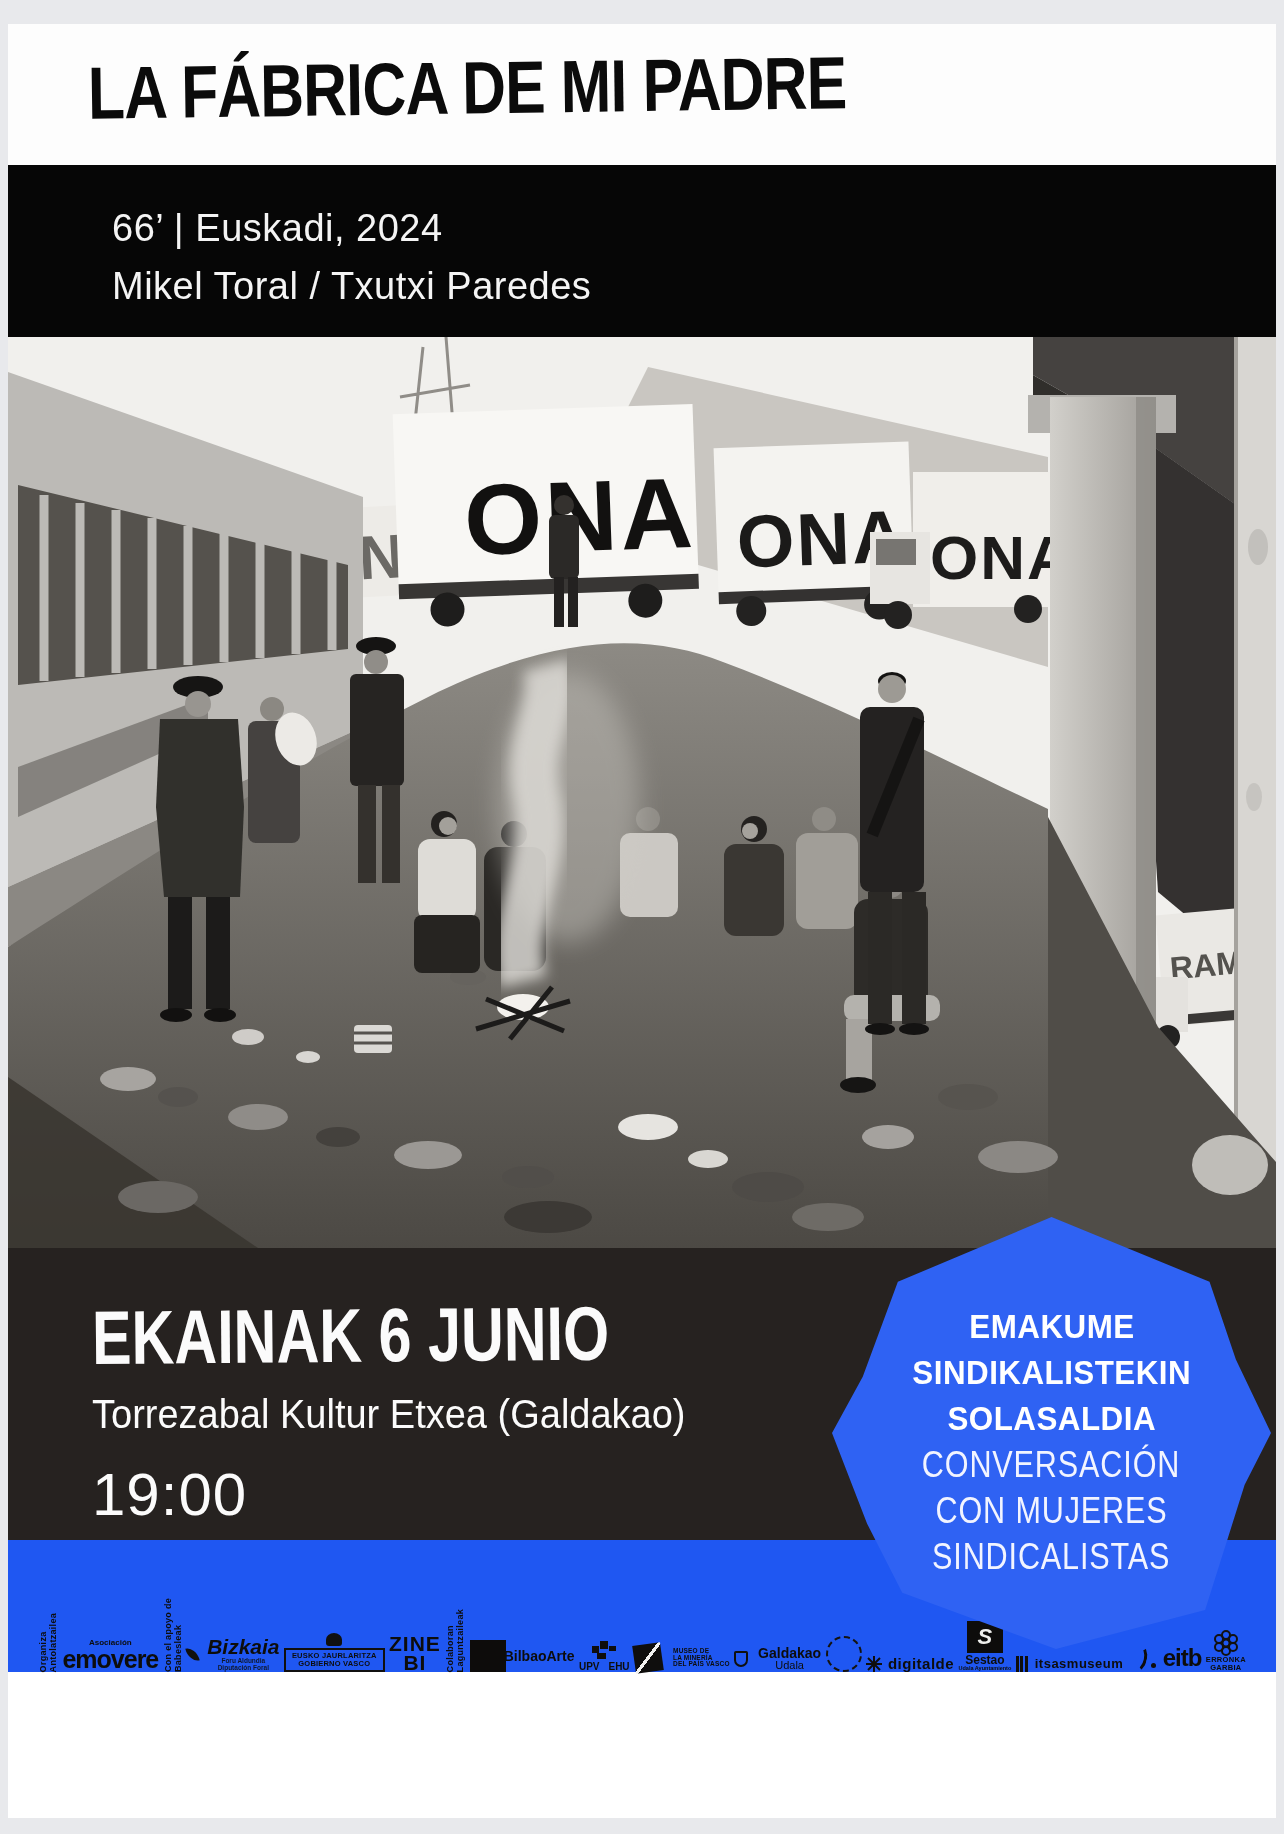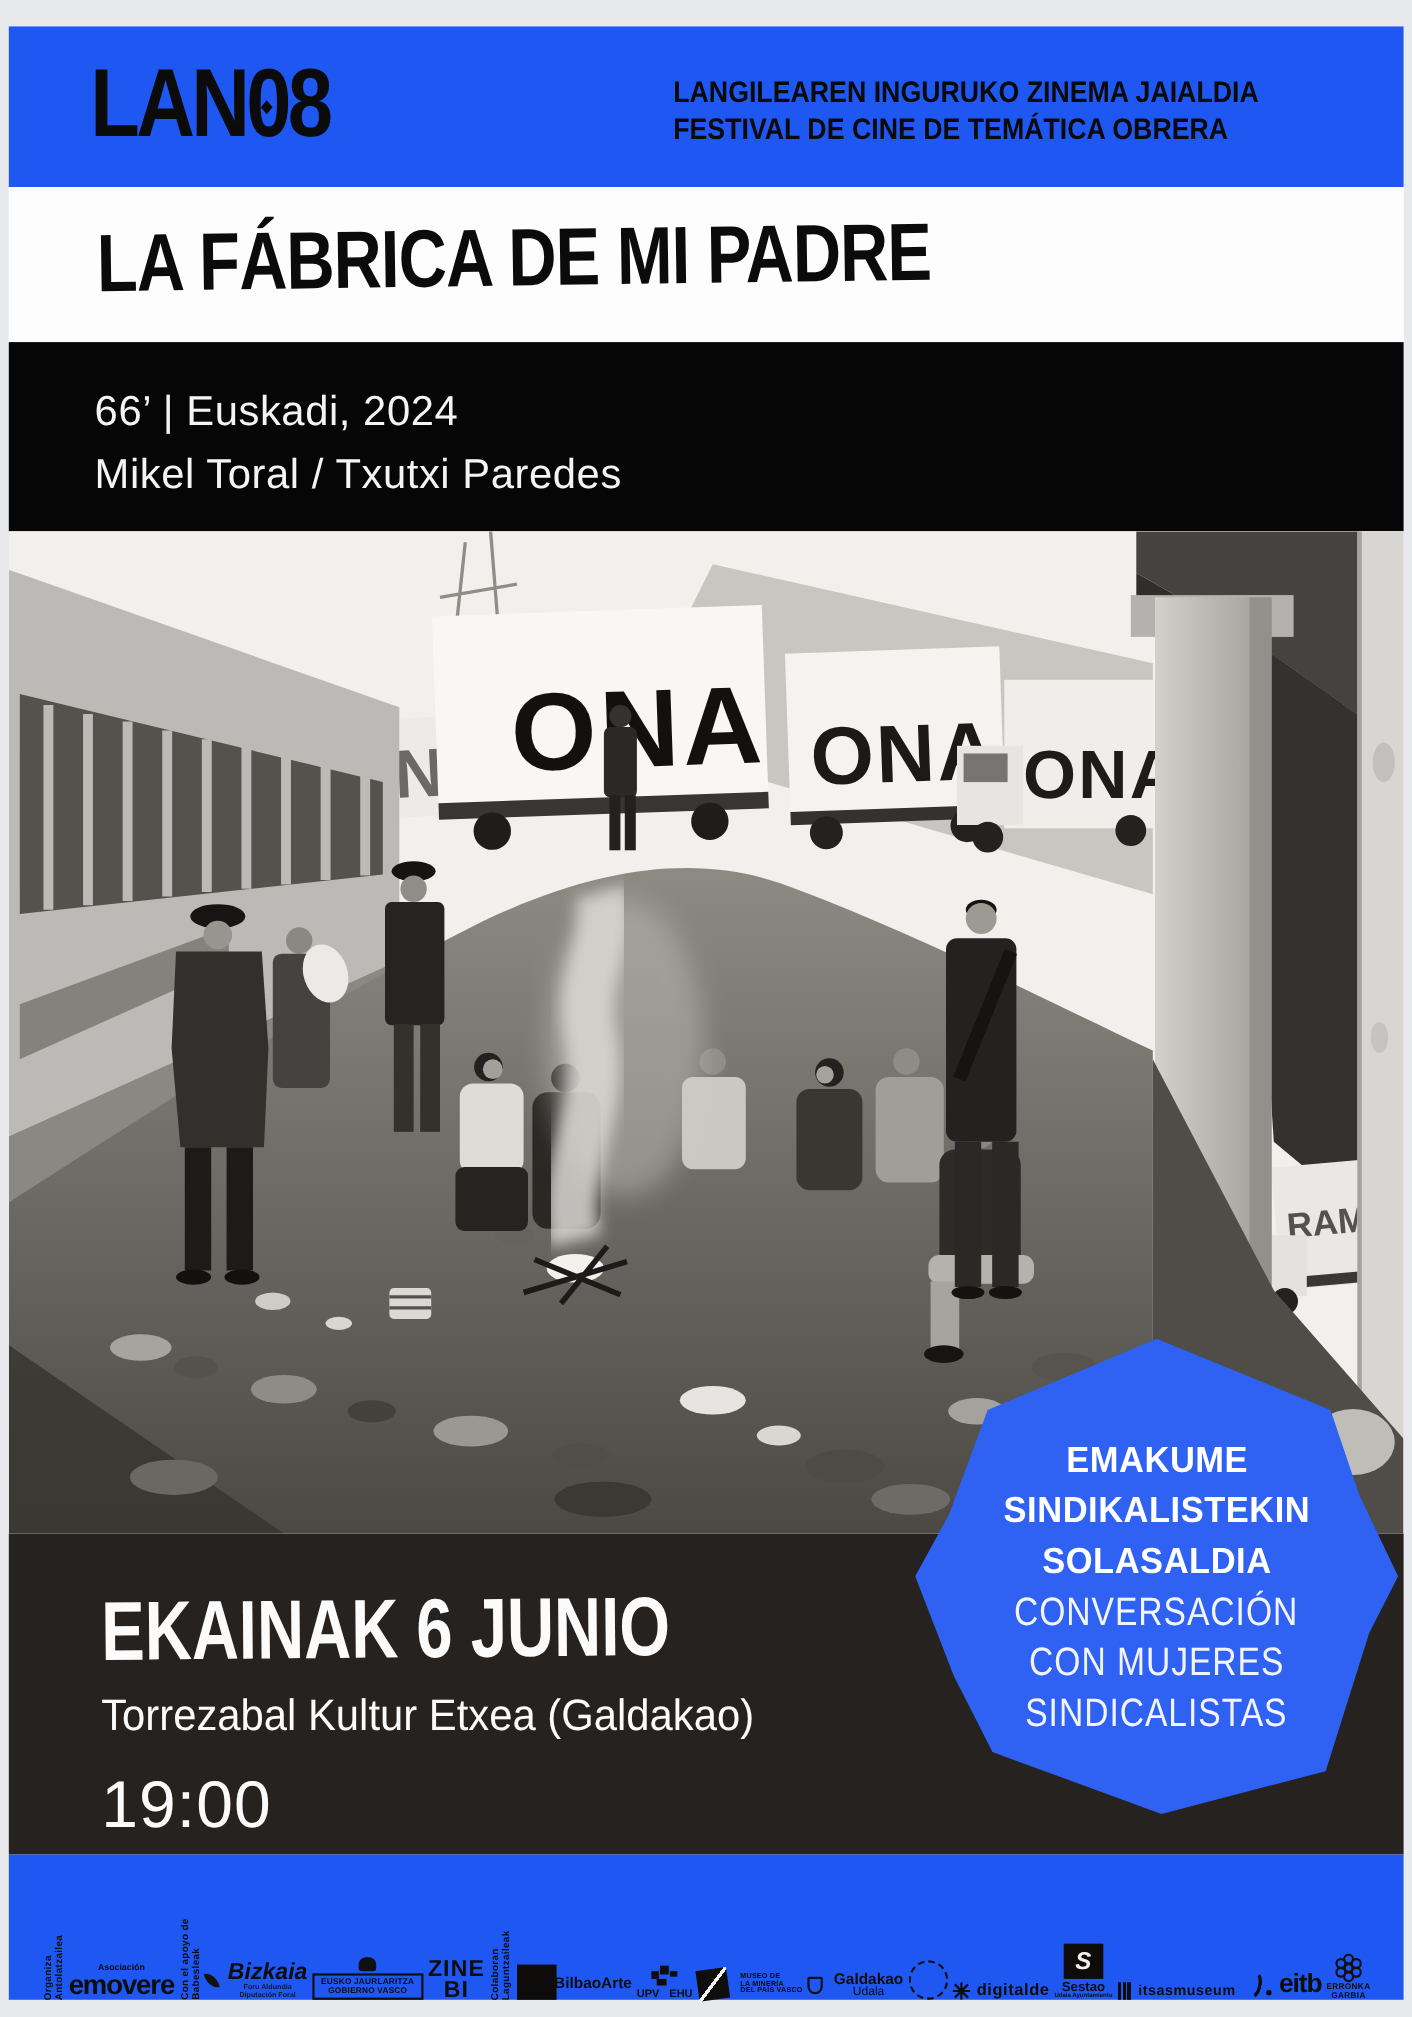--- a/index.html
+++ b/index.html
@@ -16,21 +16,21 @@
         transform:translate(-50%,-50%) rotate(45deg);}
   .tagline{position:absolute;left:604px;top:44px;transform:scaleX(.9);transform-origin:left center;
         font-size:27px;font-weight:700;line-height:33px;color:#0a0a0a;letter-spacing:0;white-space:nowrap;}
 
   
   .title-band{position:relative;height:141px;background:#fdfdfd;}
   .film-title{position:absolute;left:80px;top:50%;transform:translateY(-52%) rotate(-0.8deg) scaleX(.82);
         transform-origin:left center;font-size:74px;font-weight:800;letter-spacing:-1px;color:#0b0b0b;white-space:nowrap;}
 
   
-  .credits-band{position:relative;height:172px;background:#060606;color:#f4f4f4;padding:34px 0 0 78px;box-sizing:border-box;}
+  .credits-band{position:relative;height:172px;background:#060606;color:#f4f4f4;padding:34px 0 0 104px;box-sizing:border-box;}
   .credits-line{font-size:38px;font-weight:500;line-height:58px;letter-spacing:.5px;white-space:nowrap;}
 
   
   .photo-wrap{position:relative;height:911px;background:#dcdad6;overflow:hidden;}
   .photo-wrap svg{display:block;}
 
   
   .badge{position:absolute;left:824px;top:1193px;width:439px;height:432px;z-index:5;background:#2f62f3;
      clip-path:polygon(50% 0%,86% 15%,92% 33%,100% 50%,94% 62%,85% 91%,51% 100%,16% 87%,8% 71%,0% 50%,7% 37%,15% 15%);}
   .badge-text{position:absolute;inset:0;display:flex;flex-direction:column;align-items:center;padding-top:87px;box-sizing:border-box;}
@@ -80,27 +80,20 @@
   .eitb-dot{width:5px;height:5px;border-radius:50%;background:#0e0d0c;align-self:flex-end;margin:0 1px 4px -2px;}
   .eitb-word{font-size:24px;font-weight:800;letter-spacing:-1px;}
   .err-lines span{display:block;font-size:7.5px;font-weight:800;text-align:center;letter-spacing:.3px;}
 </style>
 </head>
 <body>
 
 <div class="page">
   <div class="poster">
 
-    <div class="header">
-      <div class="logo"><span>LAN</span><span class="logo-zero">0</span><span>8</span></div>
-      <div class="tagline">
-        <div>LANGILEAREN INGURUKO ZINEMA JAIALDIA</div>
-        <div>FESTIVAL DE CINE DE TEMÁTICA OBRERA</div>
-      </div>
-    </div>
 
     <div class="title-band">
       <div class="film-title">LA FÁBRICA DE MI PADRE</div>
     </div>
 
     <div class="credits-band">
       <div class="credits-line">66’ | Euskadi, 2024</div>
       <div class="credits-line">Mikel Toral / Txutxi Paredes</div>
     </div>
 

